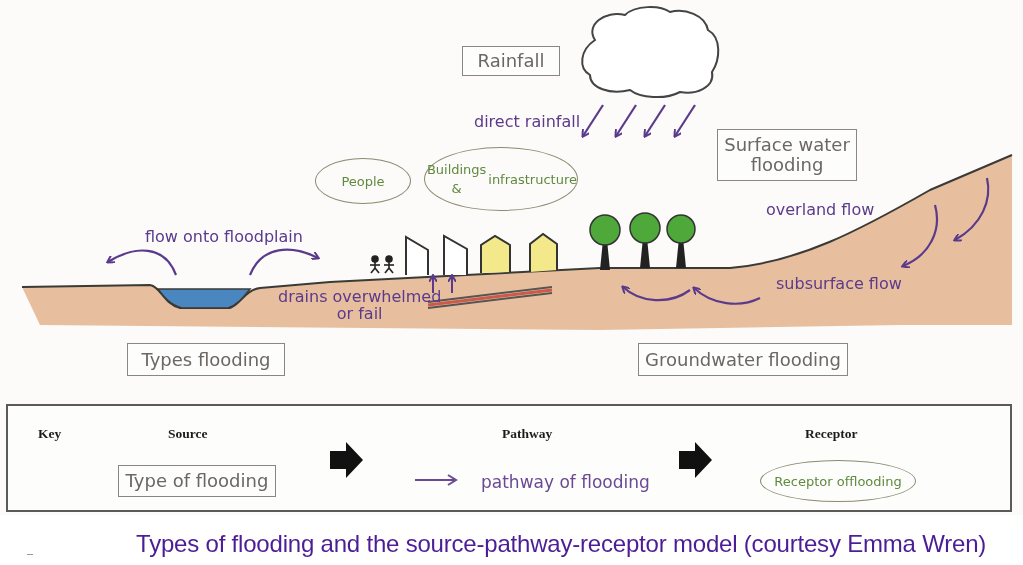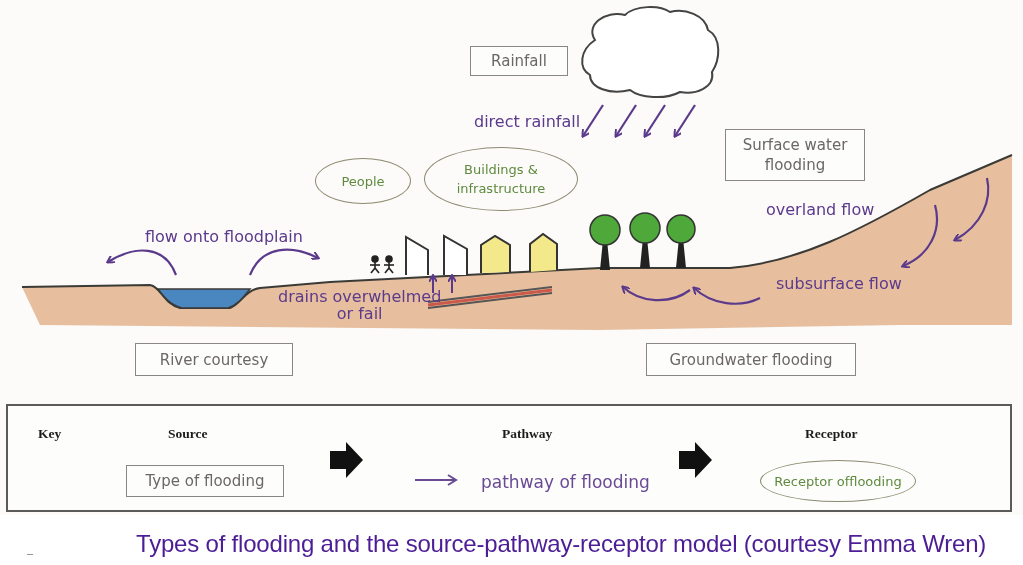--- a/index.html
+++ b/index.html
@@ -1,19 +1,19 @@
 <!DOCTYPE html>
 <html><head>
 <meta charset="utf-8">
 <style>
   html, body { margin: 0; padding: 0; background: #ffffff; }
   body { width: 1023px; height: 565px; position: relative; overflow: hidden; font-family: "Liberation Sans", sans-serif; }
   #diagram { position: absolute; left: 0; top: 0; width: 1023px; height: 515px; background: #fcfbf9; }
   .lbl { position: absolute; font-family: "DejaVu Sans", sans-serif; font-size: 16px; text-align: center; white-space: nowrap; }
-  .box { position: absolute; border: 1.5px solid #8a8682; background: #fdfdfc; color: #6b6763; font-family: "DejaVu Sans", sans-serif; font-size: 15px; display: flex; align-items: center; justify-content: center; text-align: center; line-height: 20px; margin-left: 8px; }
+  .box { position: absolute; border: 1.5px solid #8a8682; background: #fdfdfc; color: #6b6763; font-family: "DejaVu Sans", sans-serif; font-size: 18px; display: flex; align-items: center; justify-content: center; text-align: center; line-height: 20px; }
   .oval { position: absolute; border: 1.5px solid #8c8a70; border-radius: 50%; color: #5f8a3e; font-family: "DejaVu Sans", sans-serif; font-size: 13px; display: flex; align-items: center; justify-content: center; text-align: center; line-height: 19px; background: transparent; }
   .purple { color: #5b3a8c; }
   .keybox { position: absolute; left: 6px; top: 404px; width: 1002px; height: 104px; border: 2px solid #5c5a58; background: #fdfdfc; }
   .khead { position: absolute; font-family: Liberation Serif, serif; font-weight: bold; font-size: 13.5px; color: #1c1c1c; }
   .caption { position: absolute; left: 136px; top: 530px; font-family: "Liberation Sans", sans-serif; font-size: 24px; color: #4c1d95; white-space: nowrap; letter-spacing: -0.2px; }
   .dash { position: absolute; left: 27px; top: 554px; width: 6px; height: 1px; background: #999; }
 </style>
 </head>
 <body>
 
@@ -86,25 +86,25 @@
 
     <path d="M935,205 C942,230 930,255 903,266" fill="none" stroke="#5b3a8c" stroke-width="2.2" marker-end="url(#ah)"></path>
     <path d="M987,178 C992,200 982,225 955,240" fill="none" stroke="#5b3a8c" stroke-width="2.2" marker-end="url(#ah)"></path>
   </svg>
 
   <div class="box" style="left:462px;top:46px;width:96px;height:28px;">Rainfall</div>
   <div class="box" style="left:717px;top:129px;width:138px;height:50px;flex-direction:column;">
     <span>Surface water</span>
     <span>flooding</span>
   </div>
-  <div class="box" style="left:127px;top:343px;width:156px;height:31px;">River courtesy</div>
+  <div class="box" style="left:127px;top:343px;width:156px;height:31px;">Types flooding</div>
   <div class="box" style="left:638px;top:343px;width:208px;height:31px;">Groundwater flooding</div>
 
   <div class="oval" style="left:315px;top:158px;width:94px;height:44px;">People</div>
-  <div class="oval" style="left:424px;top:147px;width:152px;height:62px;flex-direction:column;">
+  <div class="oval" style="left:424px;top:147px;width:152px;height:62px;">
     <span>Buildings &amp;</span>
     <span>infrastructure</span>
   </div>
 
   <div class="lbl purple" style="left:474px;top:112px;">direct rainfall</div>
   <div class="lbl purple" style="left:145px;top:227px;">flow onto floodplain</div>
   <div class="lbl purple" style="left:766px;top:200px;">overland flow</div>
   <div class="lbl purple" style="left:776px;top:274px;">subsurface flow</div>
   <div class="lbl purple" style="left:278px;top:288px;line-height:17px;">
     <div>drains overwhelmed</div>

